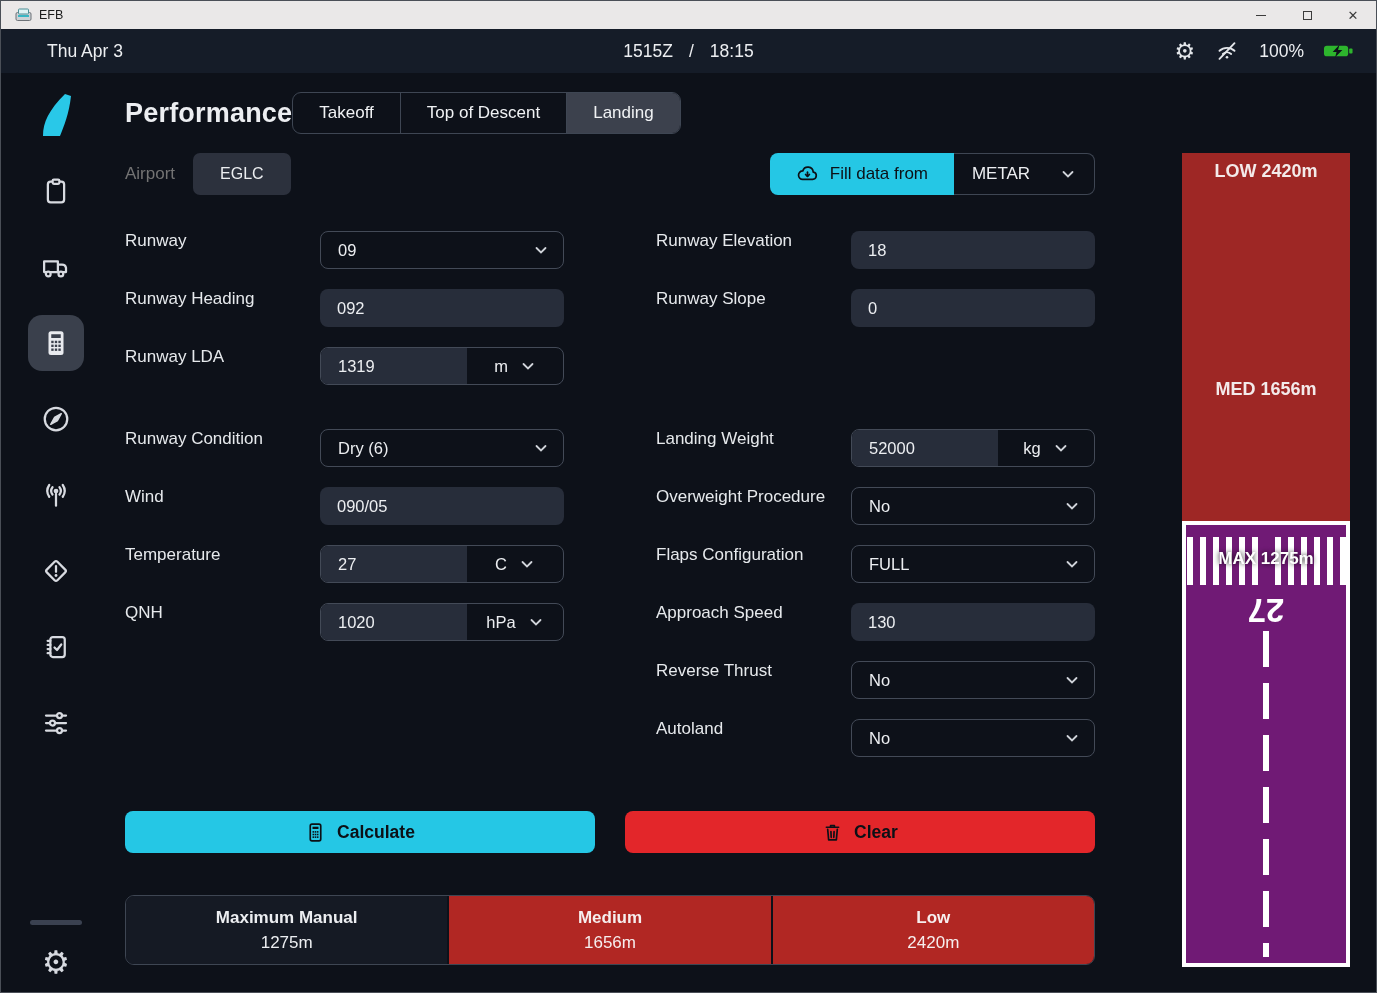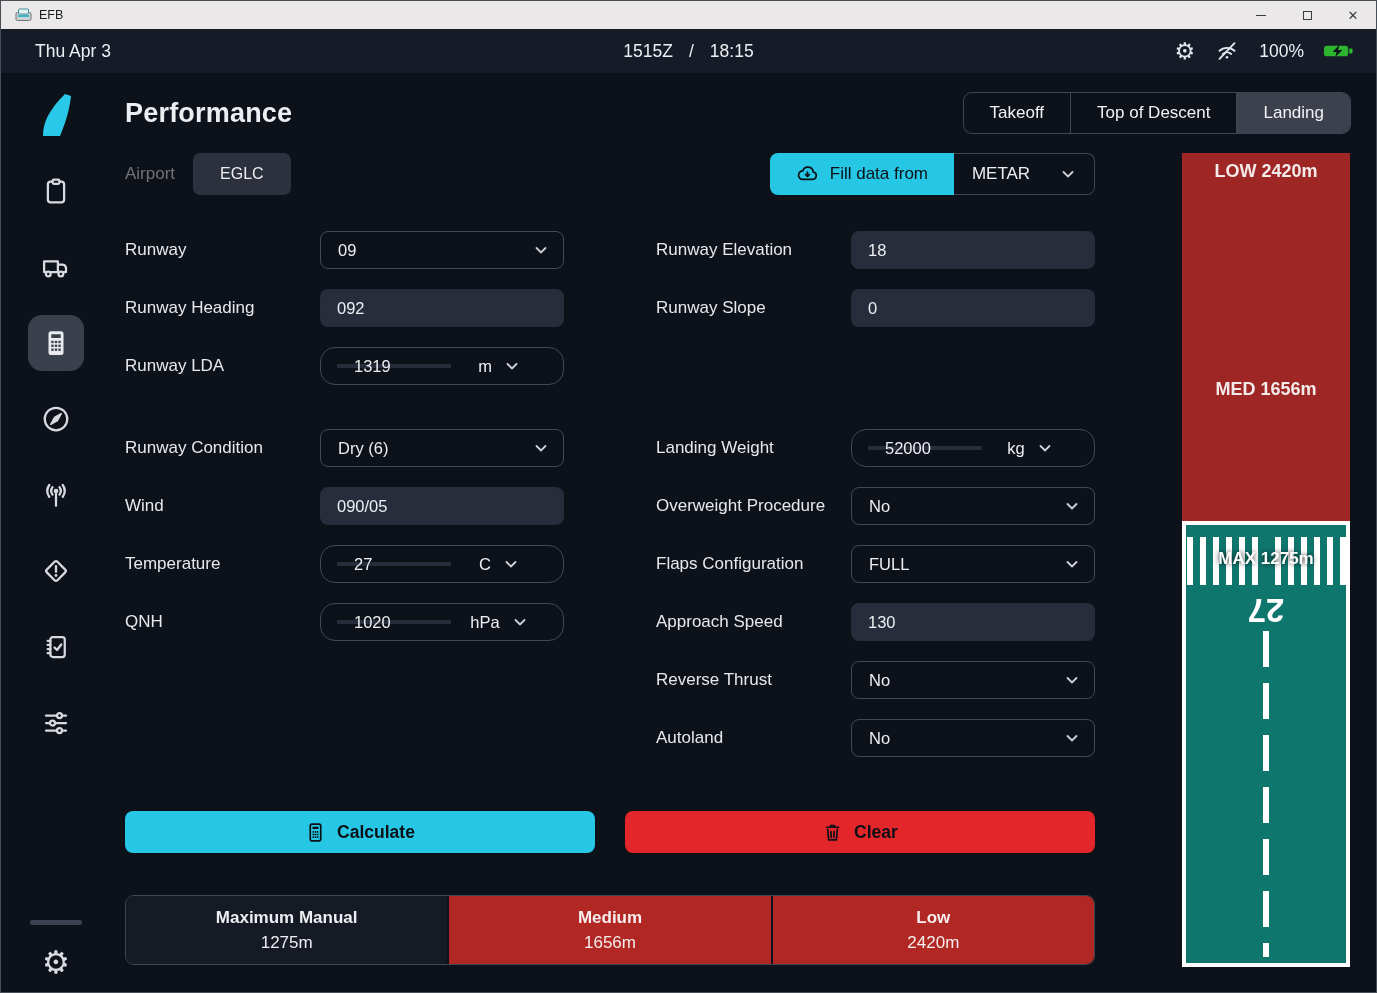--- a/index.html
+++ b/index.html
@@ -14,36 +14,36 @@
   .titlebar { height:28px; background:#eae8e8; display:flex; align-items:center; flex:0 0 auto; }
   .titlebar-left { display:flex; align-items:center; gap:7px; padding-left:14px; flex:1; }
   .titlebar-title { font-size:12.5px; color:#1c1c1c; }
   .win-controls { display:flex; height:100%; }
   .win-btn { width:46px; height:100%; display:flex; align-items:center; justify-content:center; color:#3c3c3c; font-size:13px; }
   .win-btn .sq { width:9px; height:9px; border:1px solid #3c3c3c; display:block; }
   .win-btn .mini { width:10px; height:1px; background:#3c3c3c; display:block; }
 
   
   .statusbar { height:44px; background:#151c28; display:flex; align-items:center; position:relative; flex:0 0 auto; }
-  .status-date { padding-left:34px; font-size:17.5px; }
+  .status-date { padding-left:46px; font-size:17.5px; }
   .status-time { position:absolute; left:50%; transform:translateX(-50%); display:flex; gap:16px; font-size:17.5px; }
   .status-icons { margin-left:auto; display:flex; align-items:center; gap:19px; padding-right:22px; }
   .gear-glyph { font-size:23px; color:#e3e6ea; line-height:1; }
   .status-pct { font-size:17.5px; }
 
   
   .app-body { flex:1; display:flex; background:#0d1119; min-height:0; }
   .sidebar { width:110px; flex:0 0 auto; display:flex; flex-direction:column; align-items:center; padding-top:14px; }
   .side-item { width:56px; height:56px; display:flex; align-items:center; justify-content:center; border-radius:14px; margin-bottom:20px; }
   .side-item.active { background:#3a404c; }
   .sidebar-divider { margin-top:auto; width:52px; height:5px; border-radius:3px; background:#3a4150; margin-bottom:22px; }
   .side-gear { margin-bottom:14px; font-size:31px; color:#d7dae0; line-height:1; }
 
   .main { flex:1; display:flex; flex-direction:column; min-width:0; }
-  .header-row { height:80px; display:flex; align-items:center; justify-content:space-between; padding:0 25px 0 14px; flex:0 0 auto; }
+  .header-row { height:80px; display:flex; align-items:center; padding:0 25px 0 14px; flex:0 0 auto; }
   .page-title { font-size:27px; font-weight:600; letter-spacing:.2px; }
 
   .tab-group { display:flex; height:42px; border:1px solid #3e4653; border-radius:9px; overflow:hidden; }
   .tab { display:flex; align-items:center; padding:0 26px; font-size:17px; color:#f0f2f4; border-left:1px solid #3e4653; }
   .tab:first-child { border-left:none; }
   .tab.active { background:#3c414d; }
 
   .content-row { flex:1; display:flex; min-height:0; }
   .form-area { flex:1; padding:0 40px 0 14px; min-width:0; }
 
@@ -51,28 +51,28 @@
   .airport-row { height:42px; display:flex; align-items:center; margin-bottom:36px; }
   .airport-label { font-size:17px; color:#737373; margin-right:18px; }
   .chip { height:42px; display:flex; align-items:center; padding:8px 27px; background:#2c313d; border-radius:7px; font-size:16px; }
   .fill-group { margin-left:auto; display:flex; height:42px; }
   .fill-btn { display:flex; align-items:center; gap:11px; padding:0 26px; background:#25c7e5; color:#0c1016; border-radius:8px 0 0 8px; font-size:17px; }
   .metar-select { display:flex; align-items:center; justify-content:center; gap:30px; width:141px; border:1px solid #3e4653; border-left:none; border-radius:0 8px 8px 0; font-size:17px; }
 
   
   .form-columns { display:flex; gap:92px; }
   .form-col { flex:1; min-width:0; }
-  .frow { display:flex; align-items:center; height:38px; margin-bottom:20px; }
+  .frow { display:flex; height:38px; margin-bottom:20px; }
   .frow.empty { visibility:hidden; }
   .row-gap { height:24px; }
   .flabel { flex:1; font-size:17px; color:#e6e9ec; }
   .fctl { width:244px; height:38px; display:flex; align-items:center; font-size:16.5px; }
   .fctl.select { border:1px solid #434a57; border-radius:8px; padding:0 14px 0 17px; justify-content:space-between; }
   .fctl.input { background:#272d3a; border-radius:8px; padding:0 17px; }
-  .fctl.combo { border:1px solid #434a57; border-radius:15px; overflow:hidden; padding:16px; }
+  .fctl.combo { border:1px solid #434a57; border-radius:8px; overflow:hidden; padding:0; }
   .cinput { flex:1; align-self:stretch; background:#272d3a; display:flex; align-items:center; padding:0 17px; }
   .cunit { width:96px; align-self:stretch; display:flex; align-items:center; justify-content:center; gap:12px; }
 
   
   .actions-row { display:flex; gap:30px; margin-top:34px; }
   .action-btn { flex:1; height:42px; border-radius:8px; display:flex; align-items:center; justify-content:center; gap:11px; font-size:17.5px; font-weight:700; color:#0c1016; }
   .action-btn.calc { background:#25c7e5; }
   .action-btn.clear { background:#e3262a; }
 
   
@@ -83,21 +83,21 @@
   .result-name { font-size:17px; font-weight:700; }
   .result-value { font-size:17px; }
   .result-cell.red .result-name, .result-cell.red .result-value { color:#f6eeee; }
 
   
   .runway-panel { width:168px; flex:0 0 auto; margin-right:26px; position:relative;margin-left:47px; }
   .overlay-red { height:368px; background:#9e2725; position:relative; }
   .ov-label { position:absolute; width:100%; text-align:center; font-size:18px; font-weight:700; color:#f3eaea; }
   .ov-low { top:8px; }
   .ov-med { top:226px; }
-  .runway { height:446px; background:#0f766e; border:4px solid #ffffff; position:relative; }
+  .runway { height:446px; background:#701a75; border:4px solid #ffffff; position:relative; }
   .stripes { display:flex; justify-content:center; gap:7px; margin-top:12px; height:48px; }
   .stripe { width:6px; background:#fff; }
   .stripe:nth-child(7) { margin-left:10px; }
   .max-label { position:absolute; top:24px; width:100%; text-align:center; font-size:17px; font-weight:700; color:#fff; text-shadow:0 0 5px rgba(0,0,0,.85); }
   .rwy-num { margin-top:6px; text-align:center; font-size:33px; font-weight:700; color:#fff; transform:rotate(180deg); }
   .centerline { position:absolute; left:50%; transform:translateX(-50%); top:106px; bottom:6px; width:6px;
     background:repeating-linear-gradient(180deg,#ffffff 0 36px, transparent 36px 52px); }
 
   svg.icon { display:block; }
 </style>

